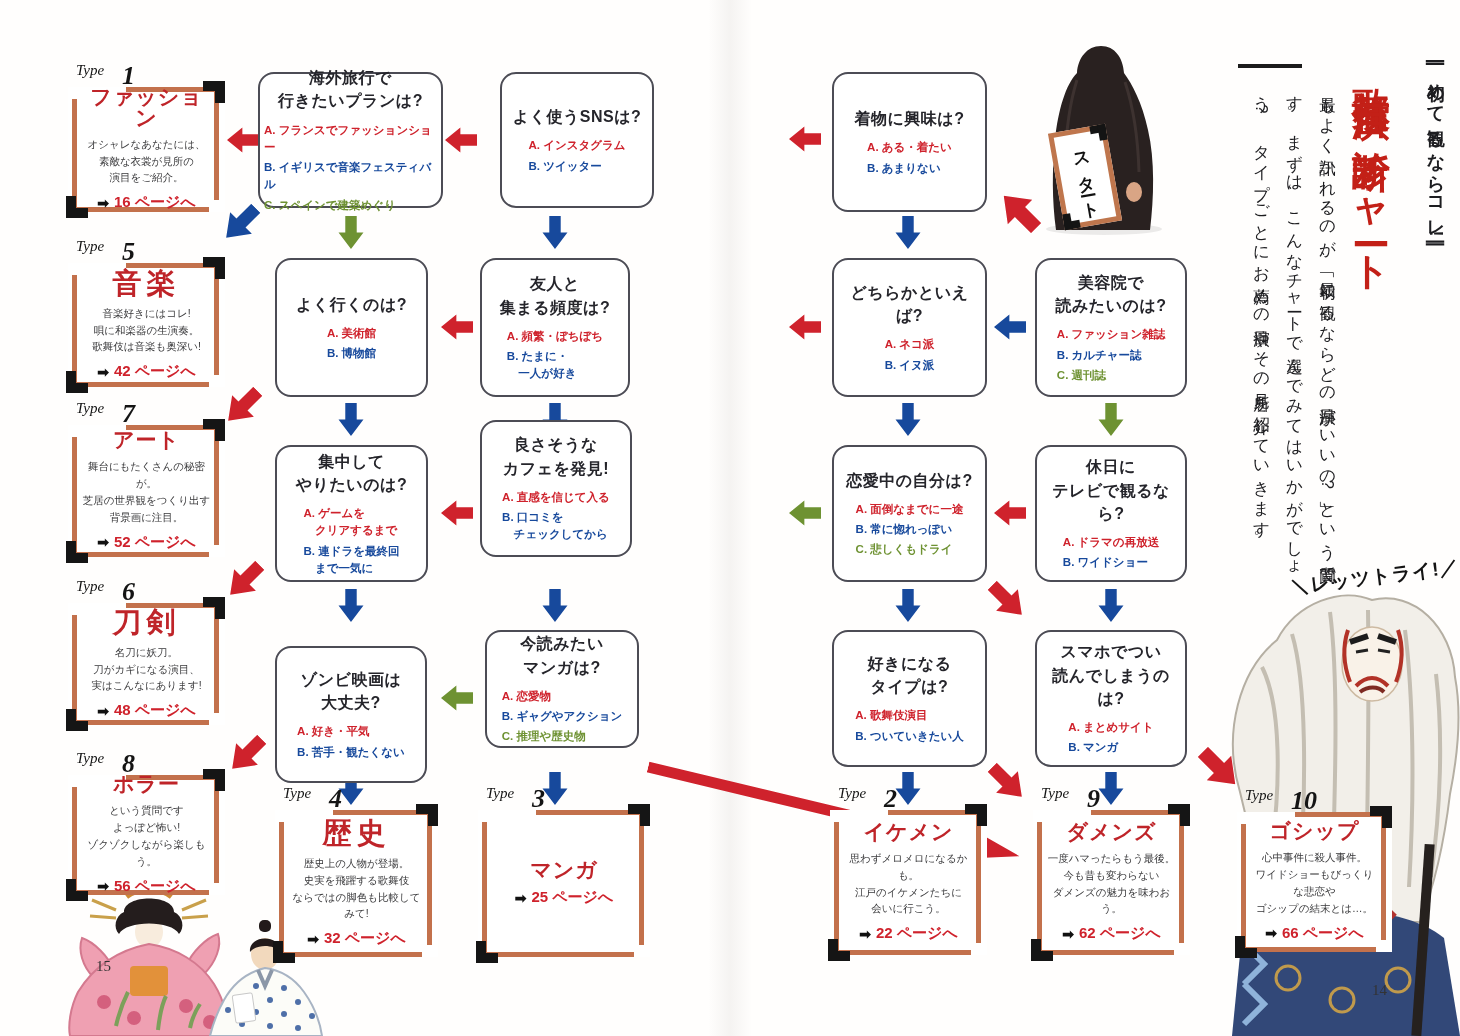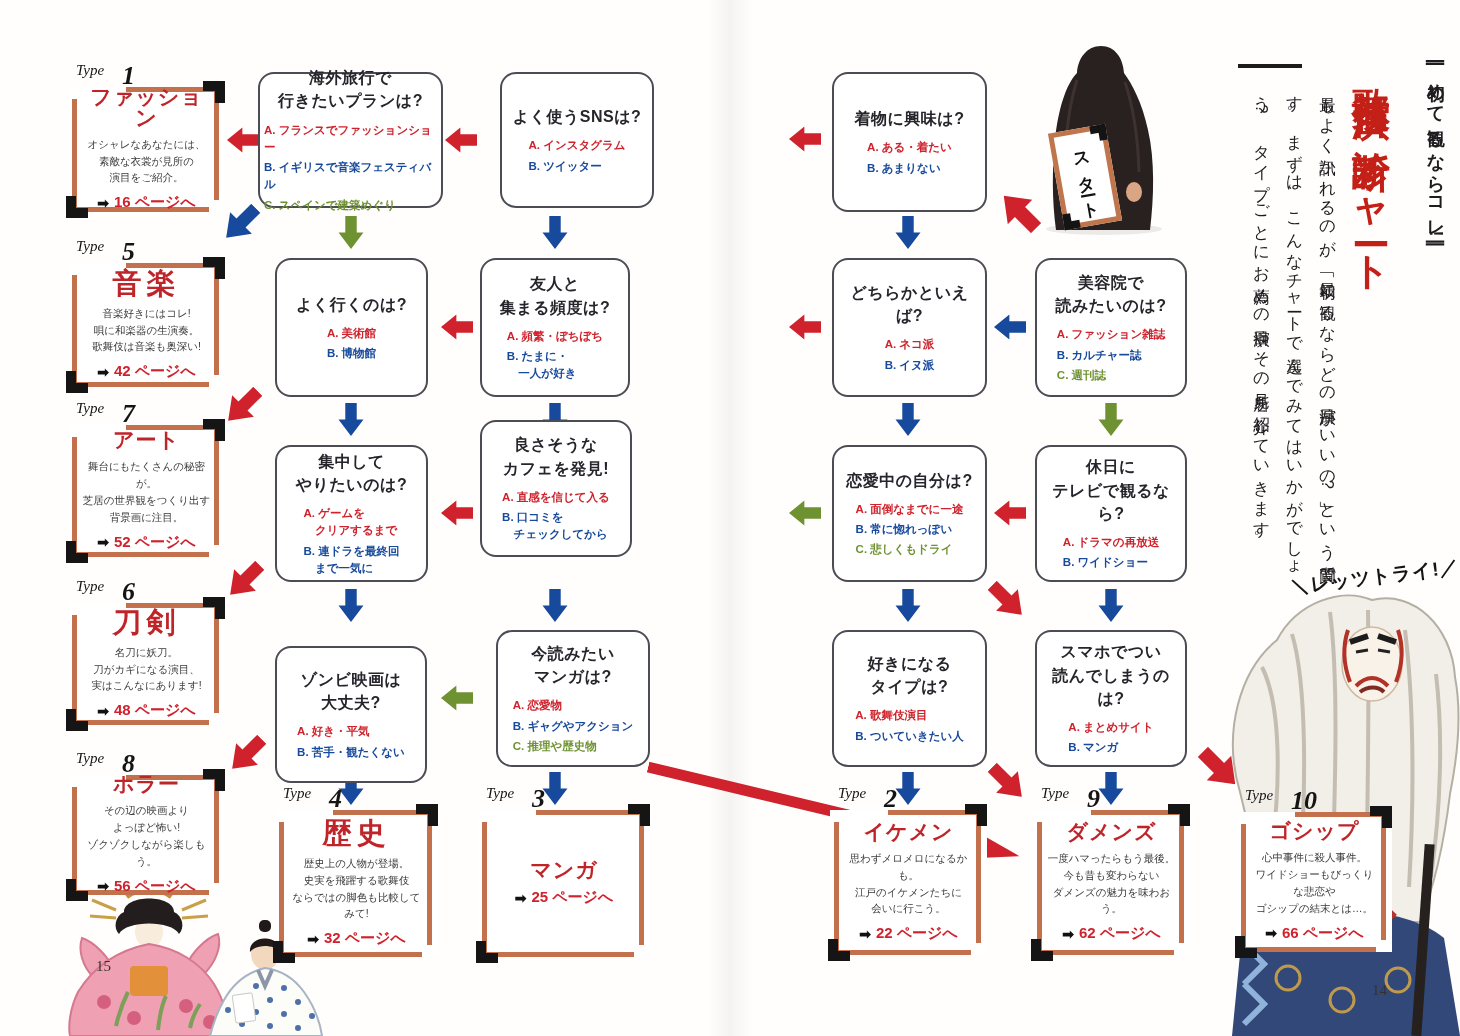--- a/index.html
+++ b/index.html
@@ -259,21 +259,21 @@
     </div>
   </div>
   <div class="qbox" style="left:275px;top:646px;width:152px;height:137px">
     <div class="qtitle">ゾンビ映画は
 大丈夫?</div>
     <div class="opts">
       <div class="opt a">A. 好き・平気</div>
       <div class="opt b">B. 苦手・観たくない</div>
     </div>
   </div>
-  <div class="qbox" style="left:496px;top:630px;width:154px;height:137px">
+  <div class="qbox" style="left:485px;top:630px;width:154px;height:118px">
     <div class="qtitle">今読みたい
 マンガは?</div>
     <div class="opts">
       <div class="opt a">A. 恋愛物</div>
       <div class="opt b">B. ギャグやアクション</div>
       <div class="opt c">C. 推理や歴史物</div>
     </div>
   </div>
   <div class="qbox" style="left:832px;top:630px;width:155px;height:137px">
     <div class="qtitle">好きになる
@@ -395,21 +395,21 @@
       </div>
     <div class="tframe">
       <i class="fl t"></i>
         <i class="fl r"></i>
         <i class="fl l"></i>
         <i class="fl b"></i>
         <i class="fc tr"></i>
         <i class="fc bl"></i>
       <div class="tinner">
         <div class="ttitle">ホラー</div>
-        <div class="tdesc">その辺の映画より
+        <div class="tdesc">という質問です
 よっぽど怖い!
 ゾクゾクしながら楽しもう。</div>
         <div class="tpage">
             <span class="pgarrow">➡</span>
             <span>56 ページへ</span>
           </div>
       </div>
     </div>
   </div>
   <div class="tbox" style="left:275px;top:786px;width:163px;height:171px">

